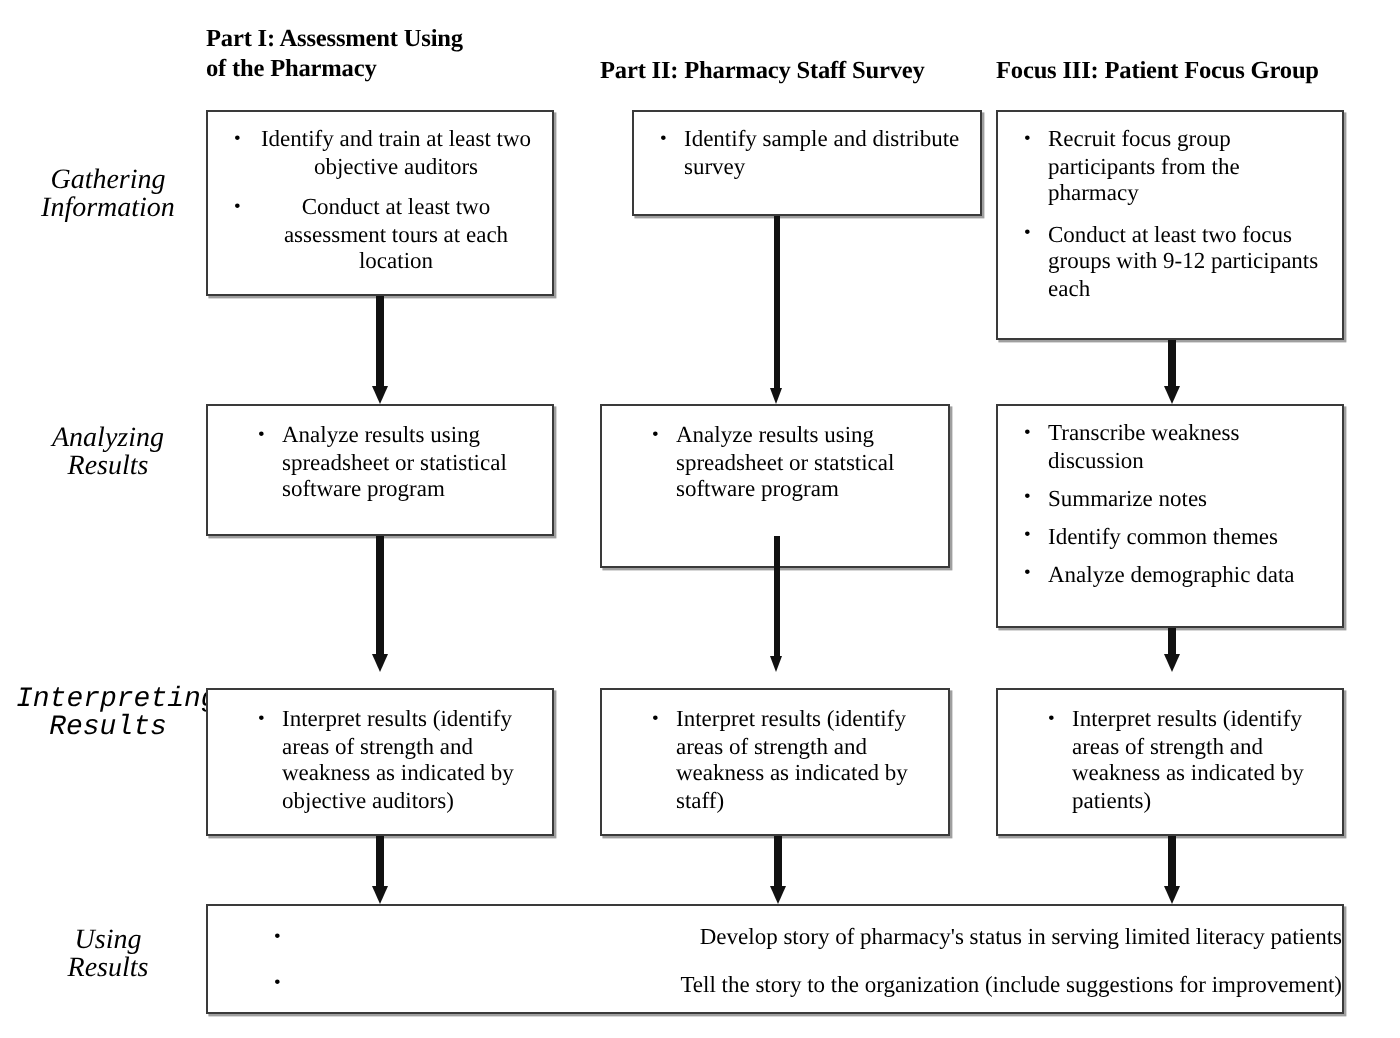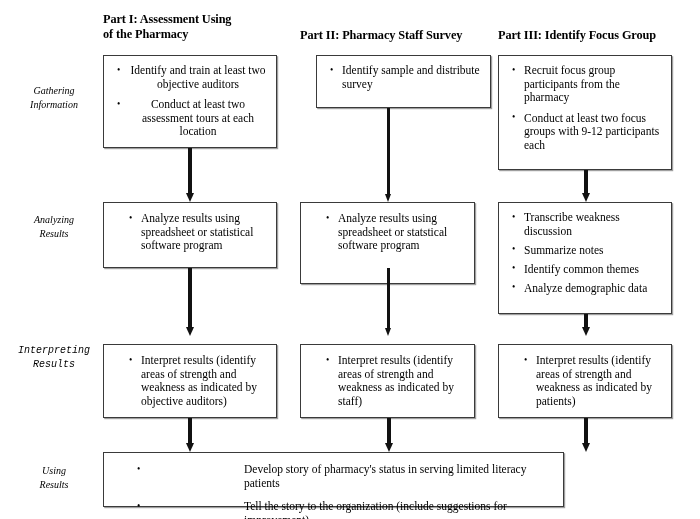--- a/index.html
+++ b/index.html
@@ -30,21 +30,21 @@
     color: #000;
   }
 
   
   .stage-label {
     position: absolute;
     left: 8px;
     width: 92px;
     text-align: center;
     font-style: italic;
-    font-size: 10px;
+    font-size: 14px;
     line-height: 13.5px;
     white-space: pre-line;
     color: #000;
   }
 
   
   .box {
     position: absolute;
     border: 1.4px solid #3a3a3a;
     box-sizing: border-box;
@@ -138,21 +138,21 @@
   }
 </style>
 </head>
 <body>
 
 <div id="canvas">
 
   <div class="col-header" style="left:103px; top:12px; width:190px;">Part I: Assessment Using
 of the Pharmacy</div>
   <div class="col-header" style="left:300px; top:28px; width:195px;">Part II: Pharmacy Staff Survey</div>
-  <div class="col-header" style="left:498px; top:28px; width:200px;">Part III: Identify Focus Group</div>
+  <div class="col-header" style="left:498px; top:28px; width:200px;">Focus III: Patient Focus Group</div>
 
   <div class="stage-label" style="top:84px;">Gathering
 Information</div>
   <div class="stage-label" style="top:213px;">Analyzing
 Results</div>
   <div class="stage-label" style="top:344px;font-family:Liberation Mono, monospace;">Interpreting
 Results</div>
   <div class="stage-label" style="top:464px;">Using
 Results</div>
 
@@ -220,20 +220,20 @@
   <div class="box pad-b" style="left:498px; top:344px; width:174px; height:74px;">
     <ul>
       <li>Interpret results (identify areas of strength and weakness as indicated by patients)</li>
     </ul>
   </div>
 
   <div class="arrow" style="left:188px; top:418px; height:26px;"></div>
   <div class="arrow" style="left:387px; top:418px; height:26px;"></div>
   <div class="arrow" style="left:584px; top:418px; height:26px;"></div>
 
-  <div class="summary-box" style="left:103px; top:452px; width:461px; height:55px;">
+  <div class="summary-box" style="left:103px; top:452px; width:569px; height:55px;text-align:right;">
     <ul>
       <li>Develop story of pharmacy's status in serving limited literacy patients</li>
       <li>Tell the story to the organization (include suggestions for improvement)</li>
     </ul>
   </div>
 
 </div>
 
 </body></html>

